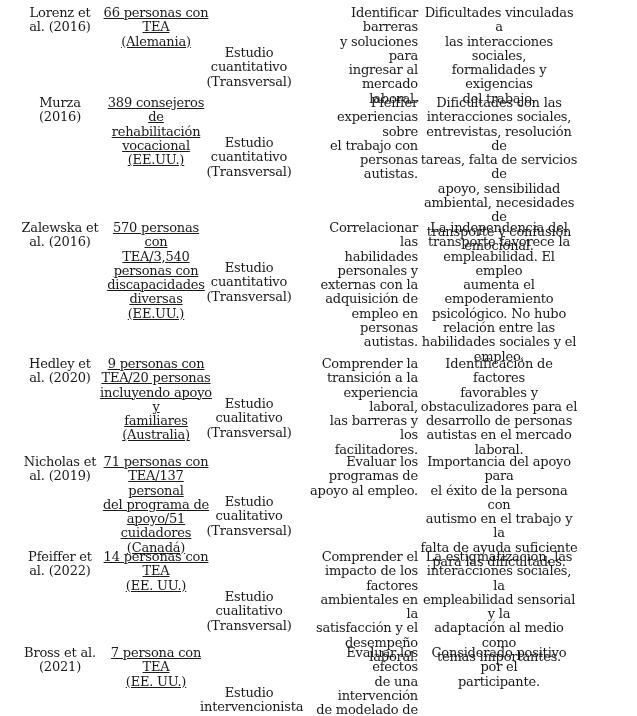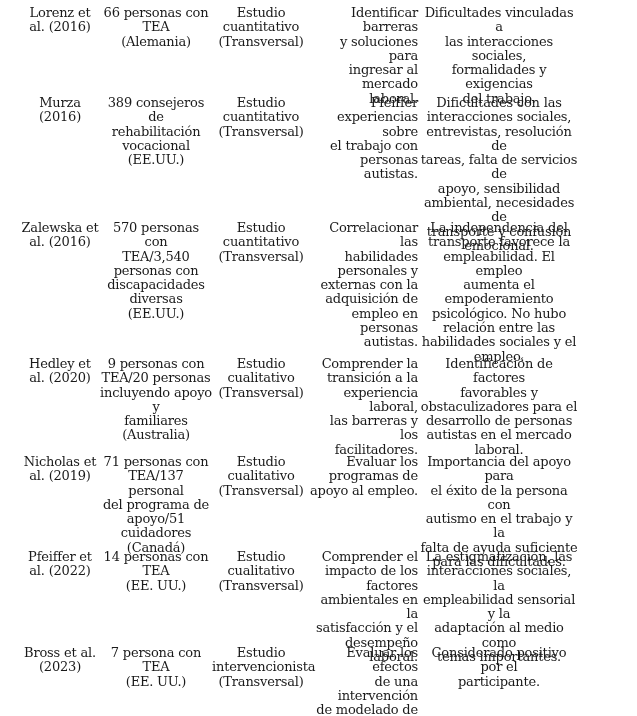--- a/index.html
+++ b/index.html
@@ -11,22 +11,22 @@
     .table { position: relative; width: 637px; height: 716px; }
     .row { position: absolute; left: 0; width: 637px; }
     .cell {
       position: absolute; top: 0;
       text-align: center;
       font-size: 13px; line-height: 14.3px;
       white-space: pre-line;
       letter-spacing: -0.2px;
     }
     .c0 { left: 20px;  width: 80px; }
-    .c1 { left: 100px; width: 112px; }
-    .c2 { left: 212px; width: 98px; }
+    .c1 { left: 100px; width: 112px; text-decoration: underline; }
+    .c2 { left: 200px; width: 98px; margin-top: 40px; }
     .c3 { left: 310px; width: 108px; text-align: right; }
     .c4 { left: 420px; width: 158px; }
   </style>
 </head>
 <body>
 
 <div class="table">
 
   <div class="row" style="top:6px">
     <div class="cell c0">Lorenz et
@@ -164,21 +164,21 @@
 desempeño laboral.</div>
     <div class="cell c4">La estigmatización, las
 interacciones sociales, la
 empleabilidad sensorial y la
 adaptación al medio como
 temas importantes.</div>
   </div>
 
   <div class="row" style="top:646px">
     <div class="cell c0">Bross et al.
-(2023)</div>
+(2021)</div>
     <div class="cell c1">7 persona con TEA
 (EE. UU.)</div>
     <div class="cell c2">Estudio
 intervencionista
 (Transversal)</div>
     <div class="cell c3">Evaluar los efectos
 de una intervención
 de modelado de
 video.</div>
     <div class="cell c4">Considerado positivo por el

